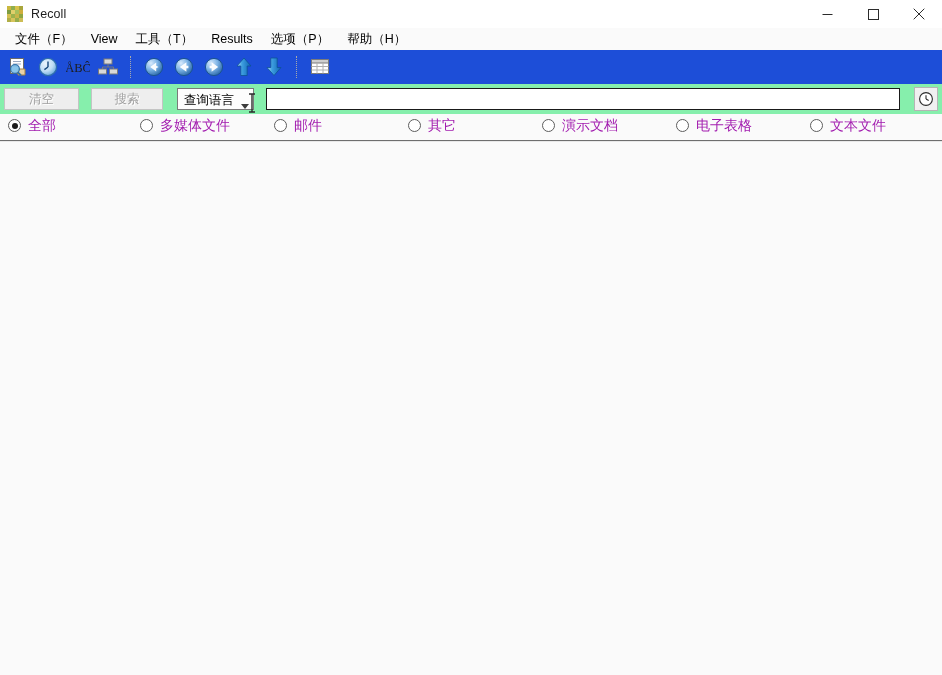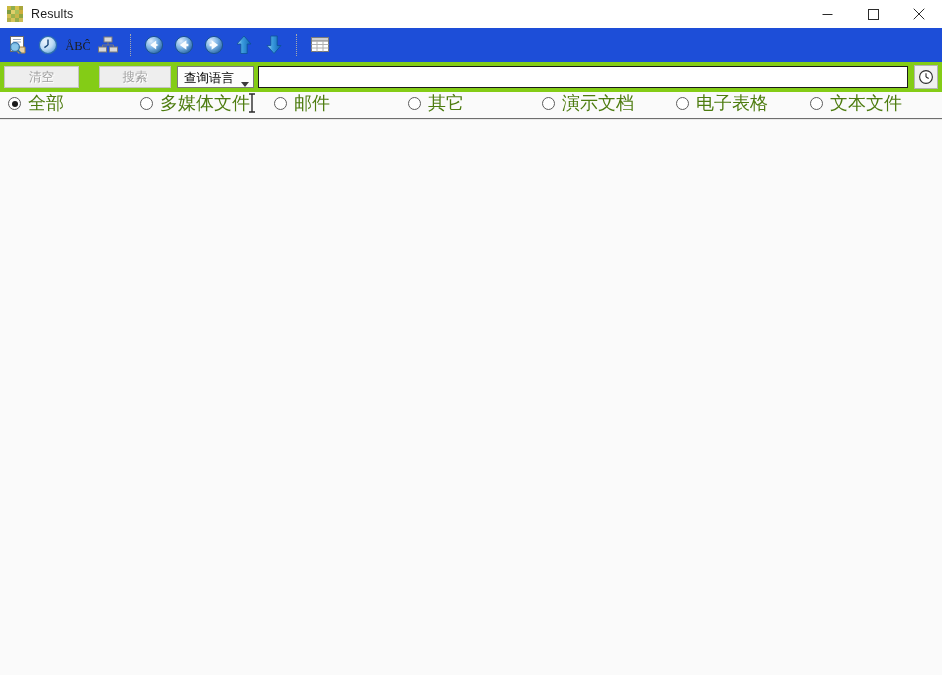--- a/index.html
+++ b/index.html
@@ -95,41 +95,41 @@
     width: 1px;
     height: 22px;
     border-left: 1px dotted #a9a9a9;
     margin: 0 8px 0 6px;
   }
 
   
   .searchrow {
     height: 30px;
     flex: 0 0 30px;
-    background: #84cc16;
+    background: #86efac;
     display: flex;
     align-items: center;
     padding: 0 4px 0 4px;
-    gap: 0;
+    gap: 8px;
   }
   .flatbtn {
     height: 22px;
     min-width: 72px;
     border: 1px solid #c4c4c4;
     background: #eeeeee;
     color: #a0a0a0;
     font-size: 12.5px;
     display: flex;
     align-items: center;
     justify-content: center;
     text-shadow: 1px 1px 0 #ffffff;
     box-sizing: border-box;
   }
   #clear-btn { width: 75px; margin-right: 4px; }
-  #search-btn { width: 55px; margin-right: 6px; margin-left: 16px; }
+  #search-btn { width: 55px; margin-right: 6px; }
 
   .combo {
     height: 22px;
     border: 1px solid #7a7a7a;
     background: #fdfdfd;
     display: flex;
     align-items: flex-end;
     padding: 0 4px 0 6px;
     font-size: 12.5px;
     color: #000;
@@ -196,22 +196,22 @@
   }
   .radio.checked .radio-circle::after {
     content: "";
     position: absolute;
     left: 2.5px; top: 2.5px;
     width: 6px; height: 6px;
     border-radius: 50%;
     background: #1b1b1b;
   }
   .radio-label {
-    font-size: 18px;
-    color: #4d7c0f;
+    font-size: 14px;
+    color: #a21caf;
     line-height: 15px;
   }
 
   .hrule {
     height: 1px;
     flex: 0 0 1px;
     background: #6e6e6e;
   }
   .hrule2 {
     height: 1px;
@@ -252,21 +252,21 @@
         <rect x="12" y="4" width="4" height="4" fill="#cfae3c"></rect>
         <rect x="0" y="8" width="4" height="4" fill="#d4c052"></rect>
         <rect x="4" y="8" width="4" height="4" fill="#9cb24c"></rect>
         <rect x="8" y="8" width="4" height="4" fill="#c7b64a"></rect>
         <rect x="12" y="8" width="4" height="4" fill="#8fa641"></rect>
         <rect x="0" y="12" width="4" height="4" fill="#b0ae47"></rect>
         <rect x="4" y="12" width="4" height="4" fill="#d7c45c"></rect>
         <rect x="8" y="12" width="4" height="4" fill="#96ad4a"></rect>
         <rect x="12" y="12" width="4" height="4" fill="#cdbd55"></rect>
       </svg>
-      <span class="title-text">Results</span>
+      <span class="title-text">Recoll</span>
     </div>
 
     <div class="win-controls">
       <div class="win-btn">
         <svg width="11" height="11" viewBox="0 0 11 11">
           <line x1="0.5" y1="5.5" x2="10.5" y2="5.5" stroke="#2b2b2b" stroke-width="1"></line>
         </svg>
       </div>
       <div class="win-btn">
         <svg width="11" height="11" viewBox="0 0 11 11">
@@ -275,20 +275,28 @@
       </div>
       <div class="win-btn close">
         <svg width="12" height="12" viewBox="0 0 12 12">
           <line x1="0.7" y1="0.7" x2="11.3" y2="11.3" stroke="#2b2b2b" stroke-width="1"></line>
           <line x1="11.3" y1="0.7" x2="0.7" y2="11.3" stroke="#2b2b2b" stroke-width="1"></line>
         </svg>
       </div>
     </div>
   </div>
 
+  <div class="menubar">
+    <div class="menu-item">文件（F）</div>
+    <div class="menu-item">View</div>
+    <div class="menu-item">工具（T）</div>
+    <div class="menu-item">Results</div>
+    <div class="menu-item">选项（P）</div>
+    <div class="menu-item">帮助（H）</div>
+  </div>
 
   <div class="toolbar">
 
     <div class="tb-btn">
       <svg width="22" height="22" viewBox="0 0 22 22">
         <rect x="3.5" y="2.5" width="13" height="15" fill="#ffffff" stroke="#6a6a6a"></rect>
         <line x1="6" y1="5.5" x2="14" y2="5.5" stroke="#9aa8c0"></line>
         <line x1="6" y1="8" x2="14" y2="8" stroke="#9aa8c0"></line>
         <line x1="6" y1="10.5" x2="12" y2="10.5" stroke="#9aa8c0"></line>
         <path d="M11 13 L18 13 L18 19 L11 19 Z" fill="#e8d2a8" stroke="#a9843f"></path>

